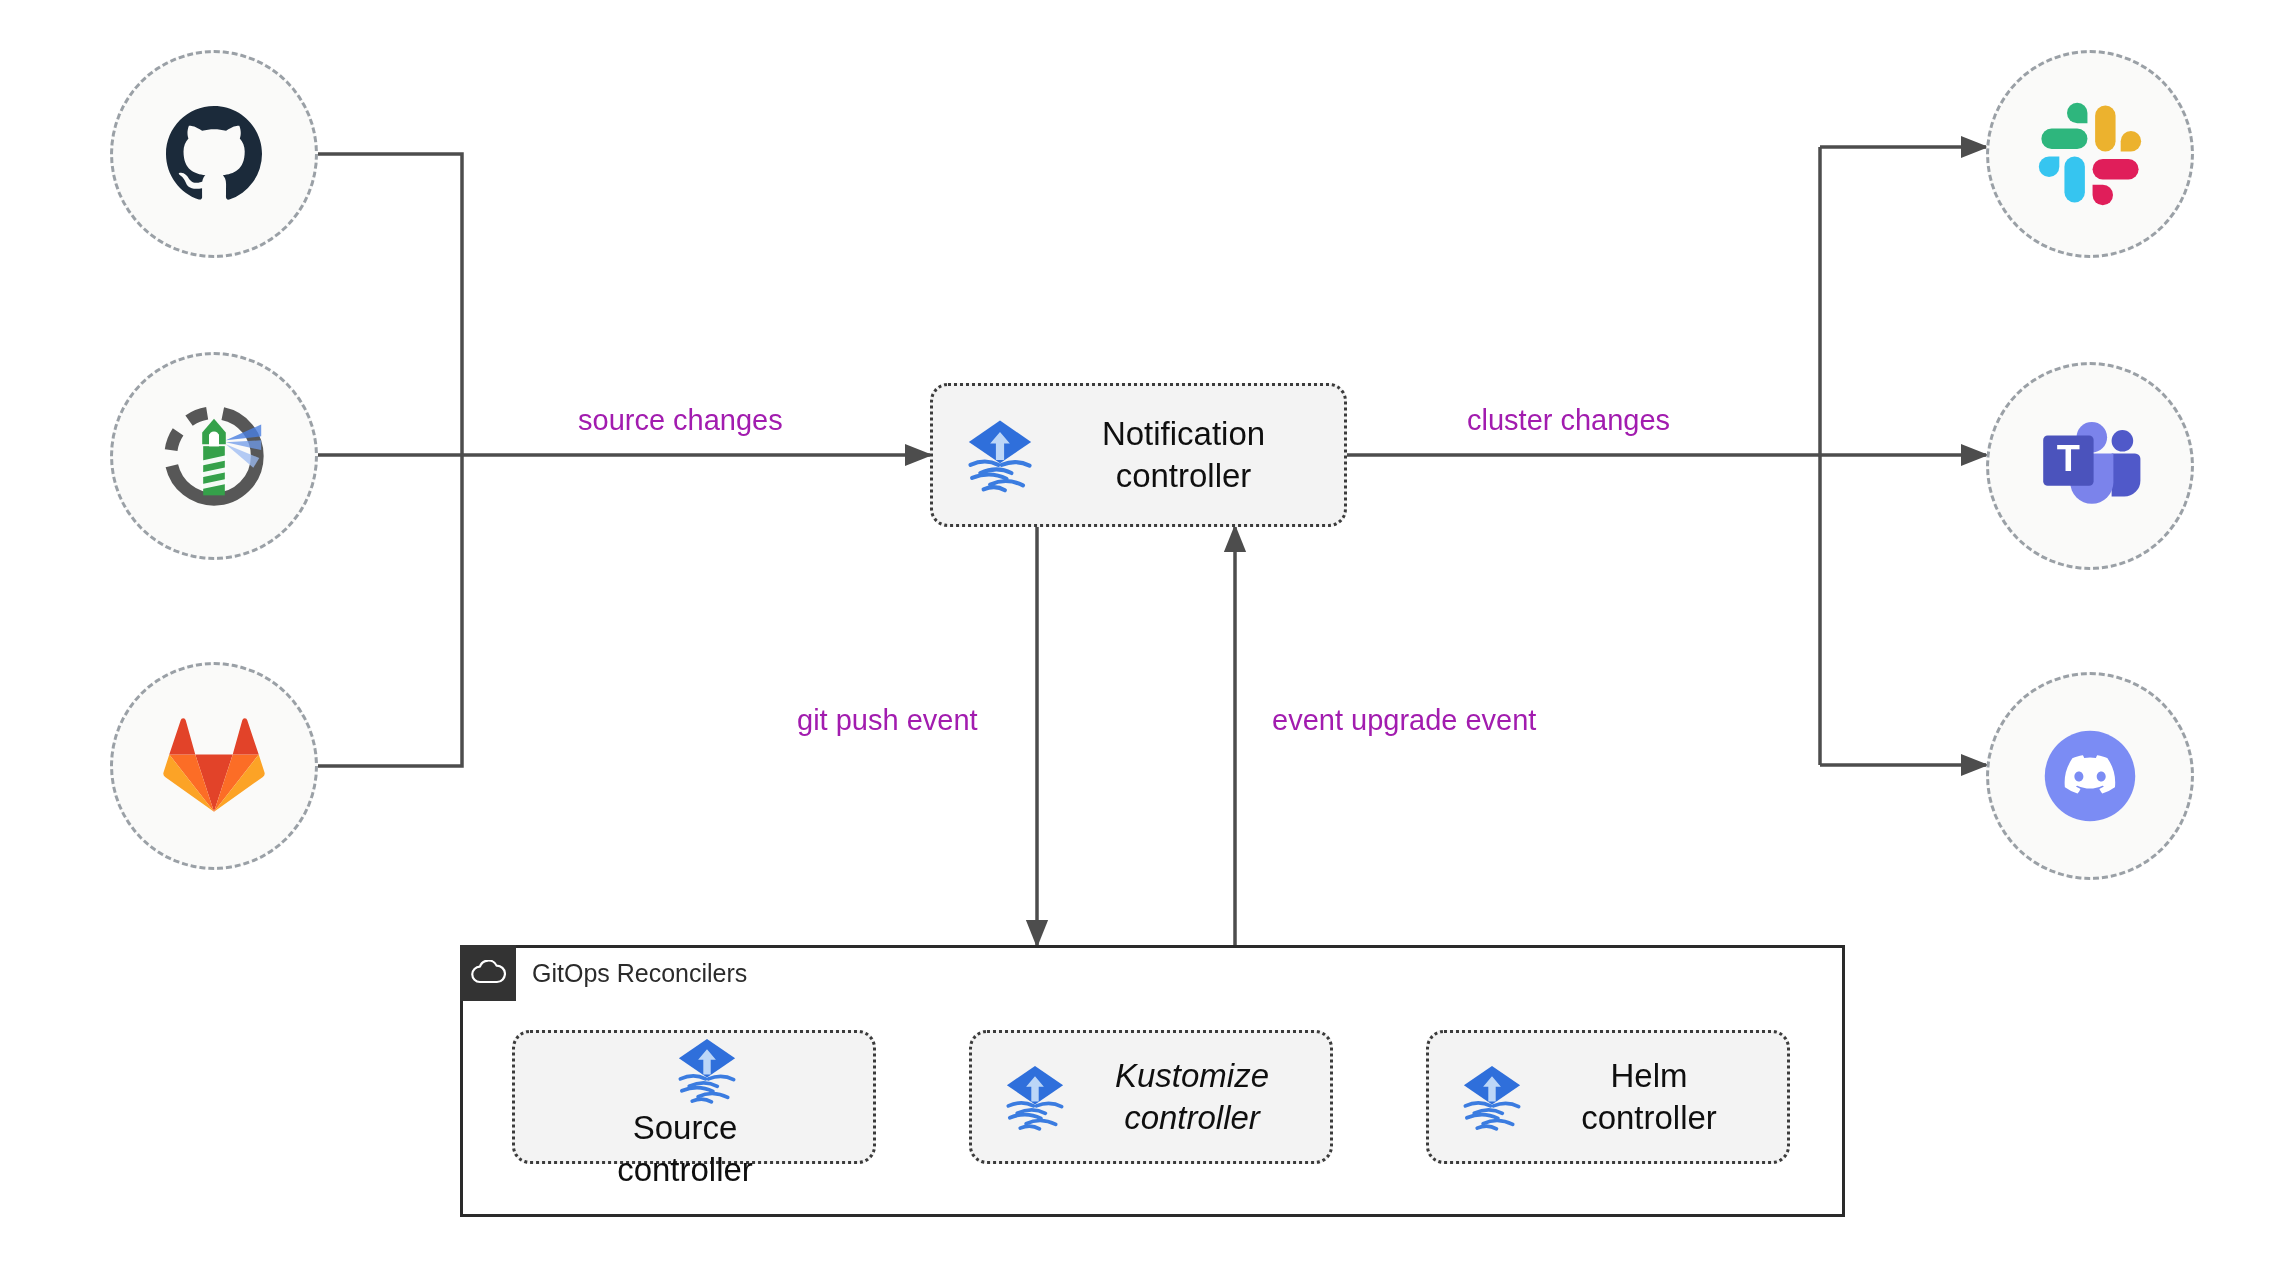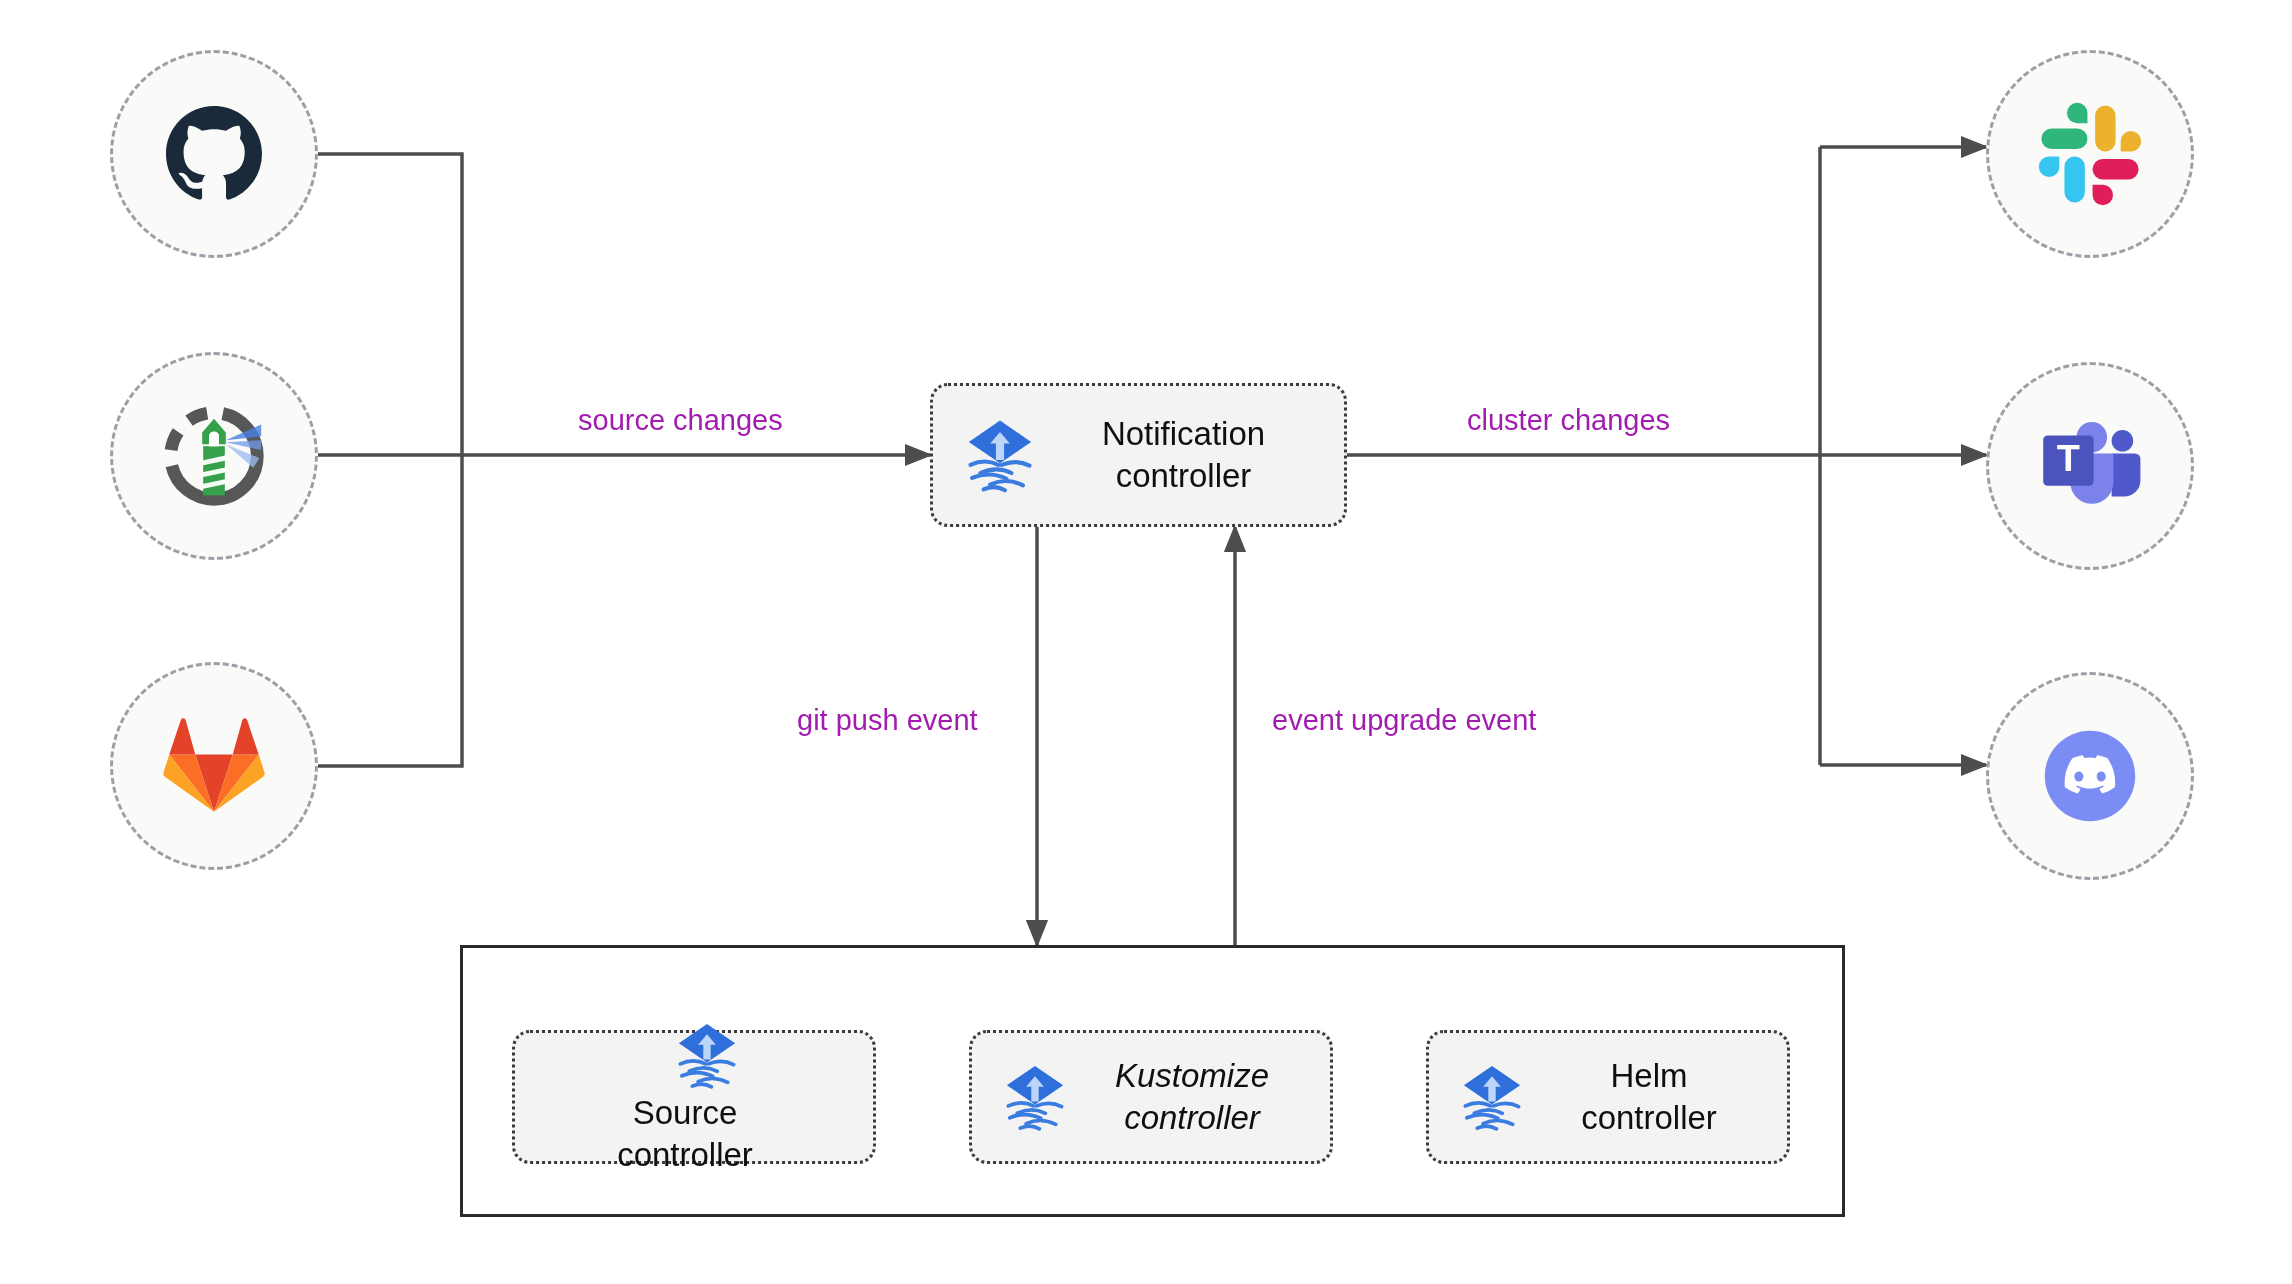--- a/index.html
+++ b/index.html
@@ -21,21 +21,21 @@
     background: #fafaf9;
     display: flex; align-items: center; justify-content: center;
   }
 
   
   .ctrl-box {
     position: absolute;
     background: #f3f3f3;
     border: 3px dotted #3b3b3b;
     border-radius: 18px;
-    display: flex; align-items: center; justify-content: center;
+    display: flex; align-items: center;
   }
   .ctrl-logo { flex: 0 0 auto; margin-left: 26px; }
   .ctrl-label {
     flex: 1 1 auto;
     text-align: center;
     color: #0f0f0f;
     font-size: 33px;
     line-height: 1.28;
     white-space: pre-line;
     padding-right: 18px;
@@ -208,20 +208,28 @@
         <path d="M52 62 Q70 55 86 63"></path>
         <path d="M30 92 Q44 86 56 93"></path>
       </g>
     </svg>
     <div class="ctrl-label">Notification
 controller</div>
   </div>
 
   <div class="container-box" style="left:460px; top:945px; width:1385px; height:272px;"></div>
 
+  <div class="container-header" style="left:460px; top:945px;">
+    <div class="container-badge">
+      <svg width="36" height="26" viewBox="0 0 40 28">
+        <path d="M11 24 a8.5 8.5 0 0 1 0-17 a10 10 0 0 1 18.5-1.2 A7.6 7.6 0 0 1 30 24 Z" fill="none" stroke="#ffffff" stroke-width="2.4" stroke-linejoin="round"></path>
+      </svg>
+    </div>
+    <div class="container-title">GitOps Reconcilers</div>
+  </div>
 
   <div class="ctrl-box" style="left:512px; top:1030px; width:364px; height:134px;flex-direction:column;">
     <svg class="ctrl-logo" width="74" height="74" viewBox="0 0 100 100">
       <path d="M50 8 L88 34 L50 60 L12 34 Z" fill="#2f6fdb"></path>
       <path d="M50 22 L62 36 H55 V56 H45 V36 H38 Z" fill="#bcd6f7"></path>
       <g stroke="#3b7ce0" stroke-width="5" stroke-linecap="round" fill="none">
         <path d="M14 62 Q32 54 48 62"></path>
           <path d="M26 72 Q46 63 64 72"></path>
         <path d="M16 78 Q38 69 58 79"></path>
           <path d="M38 86 Q58 77 78 87"></path>

